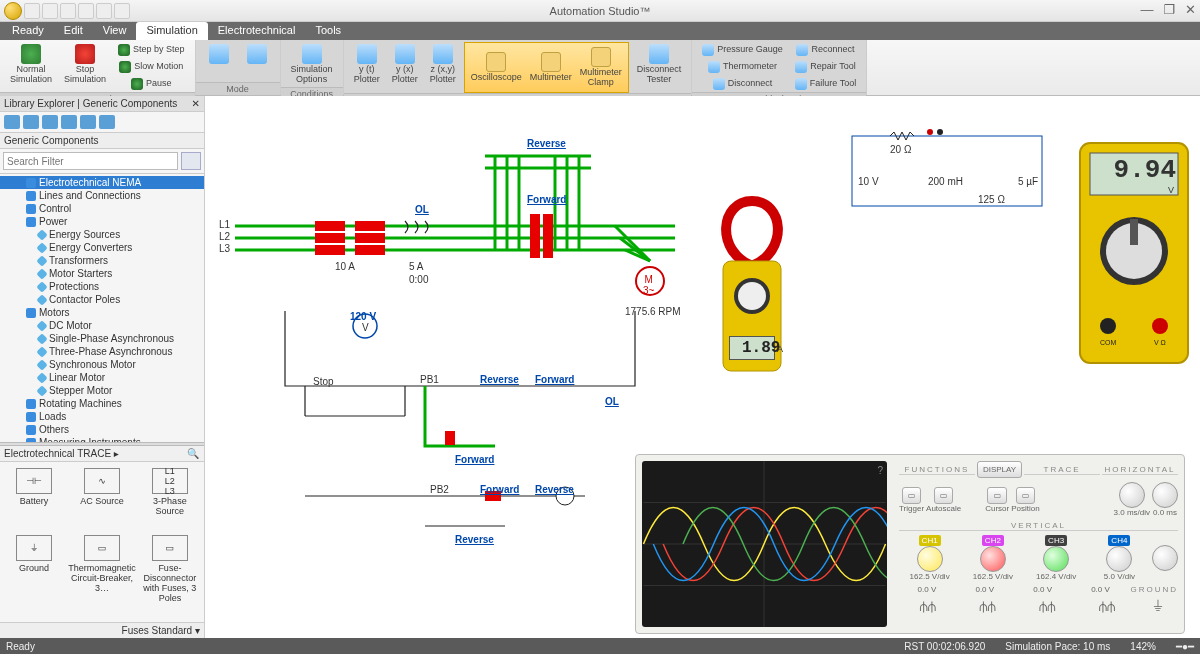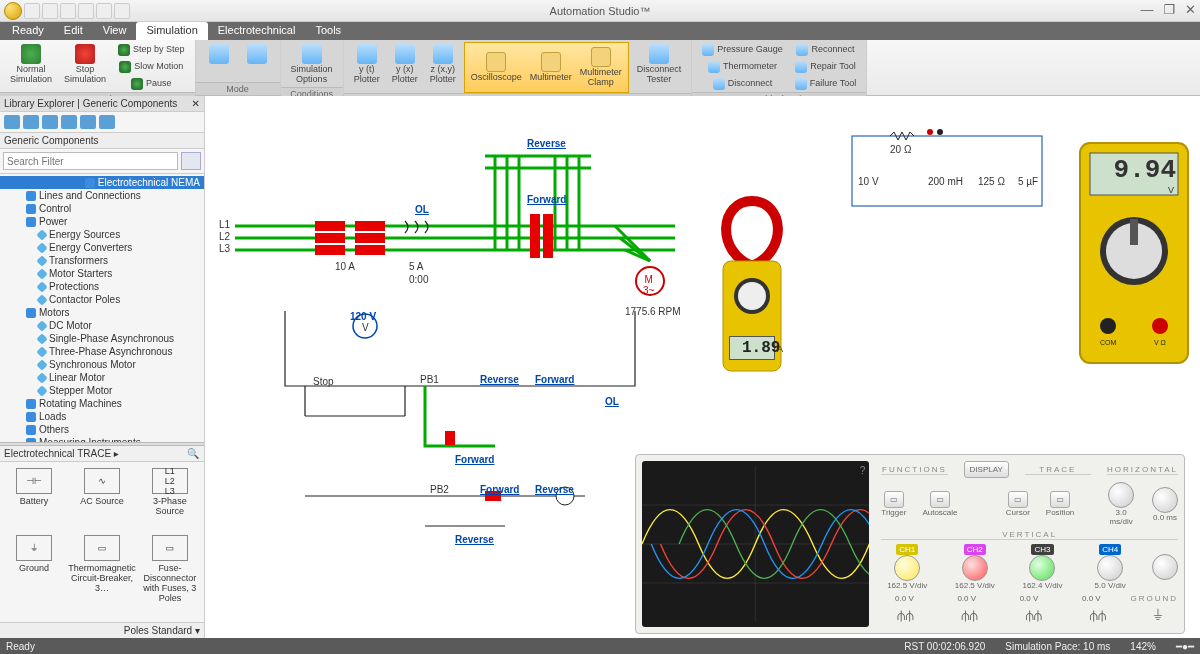--- a/index.html
+++ b/index.html
@@ -46,21 +46,21 @@
 .side-tab { background: #eee; padding: 2px 4px; border-bottom: 1px solid #ccc; }
 .searchrow { padding: 3px; display: flex; gap: 3px; border-bottom: 1px solid #ccc; }
 .searchrow input { flex: 1; font-size: 10px; padding: 1px 3px; border: 1px solid #bbb; }
 .searchrow .sbtn { width: 20px; height: 18px; background: #e3e8f0; border: 1px solid #aac; }
 .tree { flex: 1; overflow: auto; padding: 2px 0; }
 .tree-item { padding: 1px 4px 1px 14px; white-space: nowrap; cursor: pointer; display: flex; align-items: center; gap: 3px; }
 .tree-item.sel { background: #2d7dd2; color: #fff; }
 .tree-item .tico { width: 10px; height: 10px; border-radius: 2px; }
 .tico.book { background: #3a8dde; }
 .tico.dia { background: #5cb3e6; transform: rotate(45deg); width: 8px; height: 8px; }
-.lvl1 { padding-left: 6px; justify-content: flex-end; }
+.lvl1 { padding-left: 26px; }
 .lvl2 { padding-left: 26px; }
 .lvl3 { padding-left: 38px; }
 .side-split { height: 4px; background: #ddd; border-top: 1px solid #bbb; border-bottom: 1px solid #bbb; cursor: ns-resize; }
 .crumb { padding: 2px 4px; border-bottom: 1px solid #ccc; background: #f0f0f0; display: flex; justify-content: space-between; }
 .palette { flex: 0 0 160px; overflow: auto; padding: 4px; display: grid; grid-template-columns: repeat(3,1fr); gap: 2px; font-size: 9px; text-align: center; }
 .pal-item { display: flex; flex-direction: column; align-items: center; gap: 2px; padding: 2px; cursor: grab; }
 .pal-sym { width: 36px; height: 26px; border: 1px solid #888; display: flex; align-items: center; justify-content: center; font-size: 14px; }
 .side-foot { border-top: 1px solid #ccc; background: #eee; padding: 2px 4px; text-align: right; }
 
 
@@ -71,21 +71,21 @@
 .wire-k { stroke: #222; stroke-width: 1.2; fill: none; }
 .comp-red { fill: #e60000; }
 
 
 .clamp { position: absolute; left: 500px; top: 100px; width: 95px; }
 .mm { position: absolute; right: 10px; top: 45px; width: 112px; }
 .rlc { position: absolute; right: 150px; top: 30px; }
 .scope { position: absolute; left: 430px; bottom: 4px; width: 550px; height: 180px; background: #f0f1ec; border: 1px solid #bbb; border-radius: 4px; display: flex; }
 .scope-screen { width: 245px; background: #1a1a1a; margin: 6px; border-radius: 3px; position: relative; }
 .scope-ctrl { flex: 1; padding: 6px; font-size: 8px; color: #666; display: flex; flex-direction: column; gap: 4px; }
-.scope-row { display: flex; gap: 16px; align-items: center; justify-content: flex-end; }
+.scope-row { display: flex; gap: 2px; align-items: center; justify-content: flex-end; }
 .scope-sec-label { flex:1; text-align:center; font-size:8px; letter-spacing:2px; color:#888; border-bottom:1px solid #ccc; }
 .knob { width: 26px; height: 26px; border-radius: 50%; background: radial-gradient(circle at 35% 35%, #fff, #ccc); border: 1px solid #999; }
 .knob.y { background: radial-gradient(circle at 35% 35%, #fffde0, #ffe655); }
 .knob.r { background: radial-gradient(circle at 35% 35%, #ffe0e0, #ff5555); }
 .knob.g { background: radial-gradient(circle at 35% 35%, #e0ffe0, #55dd55); }
 .btn3d { background: linear-gradient(#fff,#ddd); border: 1px solid #aaa; border-radius: 3px; padding: 3px 5px; font-size: 8px; }
 .chlabel { font-size:8px; padding:1px 3px; border-radius:2px; color:#fff; }
 .ch1 { background:#d6c400; } .ch2 { background:#d946ef; } .ch3 { background:#404040; } .ch4 { background:#06c; }
 .readout { font-size:8px; text-align:center; }
 
@@ -384,21 +384,21 @@
         </div>
         <div class="pal-item">
           <div class="pal-sym" style="white-space:pre;font-size:9px">▭</div>
           <span>Thermomagnetic Circuit-Breaker, 3…</span>
         </div>
         <div class="pal-item">
           <div class="pal-sym" style="white-space:pre;font-size:9px">▭</div>
           <span>Fuse-Disconnector with Fuses, 3 Poles</span>
         </div>
       </div>
-    <div class="side-foot"><span>Poles Standard</span> ▾</div>
+    <div class="side-foot"><span>Fuses Standard</span> ▾</div>
   </div>
 
   <div class="canvas">
 
     <svg width="1000" height="540" style="position:absolute;left:0;top:0">
 
       <line x1="30" y1="130" x2="470" y2="130" class="wire-g"></line>
       <line x1="30" y1="142" x2="470" y2="142" class="wire-g"></line>
       <line x1="30" y1="154" x2="470" y2="154" class="wire-g"></line>
 
@@ -468,21 +468,21 @@
     <div class="rlc">
       <svg width="200" height="100">
         <rect x="2" y="10" width="190" height="70" fill="none" stroke="#0047ab"></rect>
         <path d="M40 10 l4 -4 4 8 4 -8 4 8 4 -8 4 4" stroke="#222" fill="none"></path>
         <circle cx="80" cy="6" r="3" fill="#c00"></circle>
           <circle cx="90" cy="6" r="3" fill="#222"></circle>
       </svg>
       <span class="schem-text" style="left:40px;top:18px">20 Ω</span>
       <span class="schem-text" style="left:8px;top:50px">10 V</span>
       <span class="schem-text" style="left:78px;top:50px">200 mH</span>
-      <span class="schem-text" style="left:128px;top:50px">125 Ω</span>
+      <span class="schem-text" style="left:128px;top:68px">125 Ω</span>
       <span class="schem-text" style="left:168px;top:50px">5 µF</span>
     </div>
 
     <div class="clamp">
       <svg width="95" height="200">
         <path d="M47 5 C15 5 10 55 47 70 C84 55 79 5 47 5 Z" fill="none" stroke="#c00" stroke-width="10"></path>
         <rect x="18" y="65" width="58" height="110" rx="8" fill="#e8c400" stroke="#b39200"></rect>
         <circle cx="47" cy="100" r="18" fill="#333"></circle>
         <circle cx="47" cy="100" r="14" fill="#eee"></circle>
       </svg>

